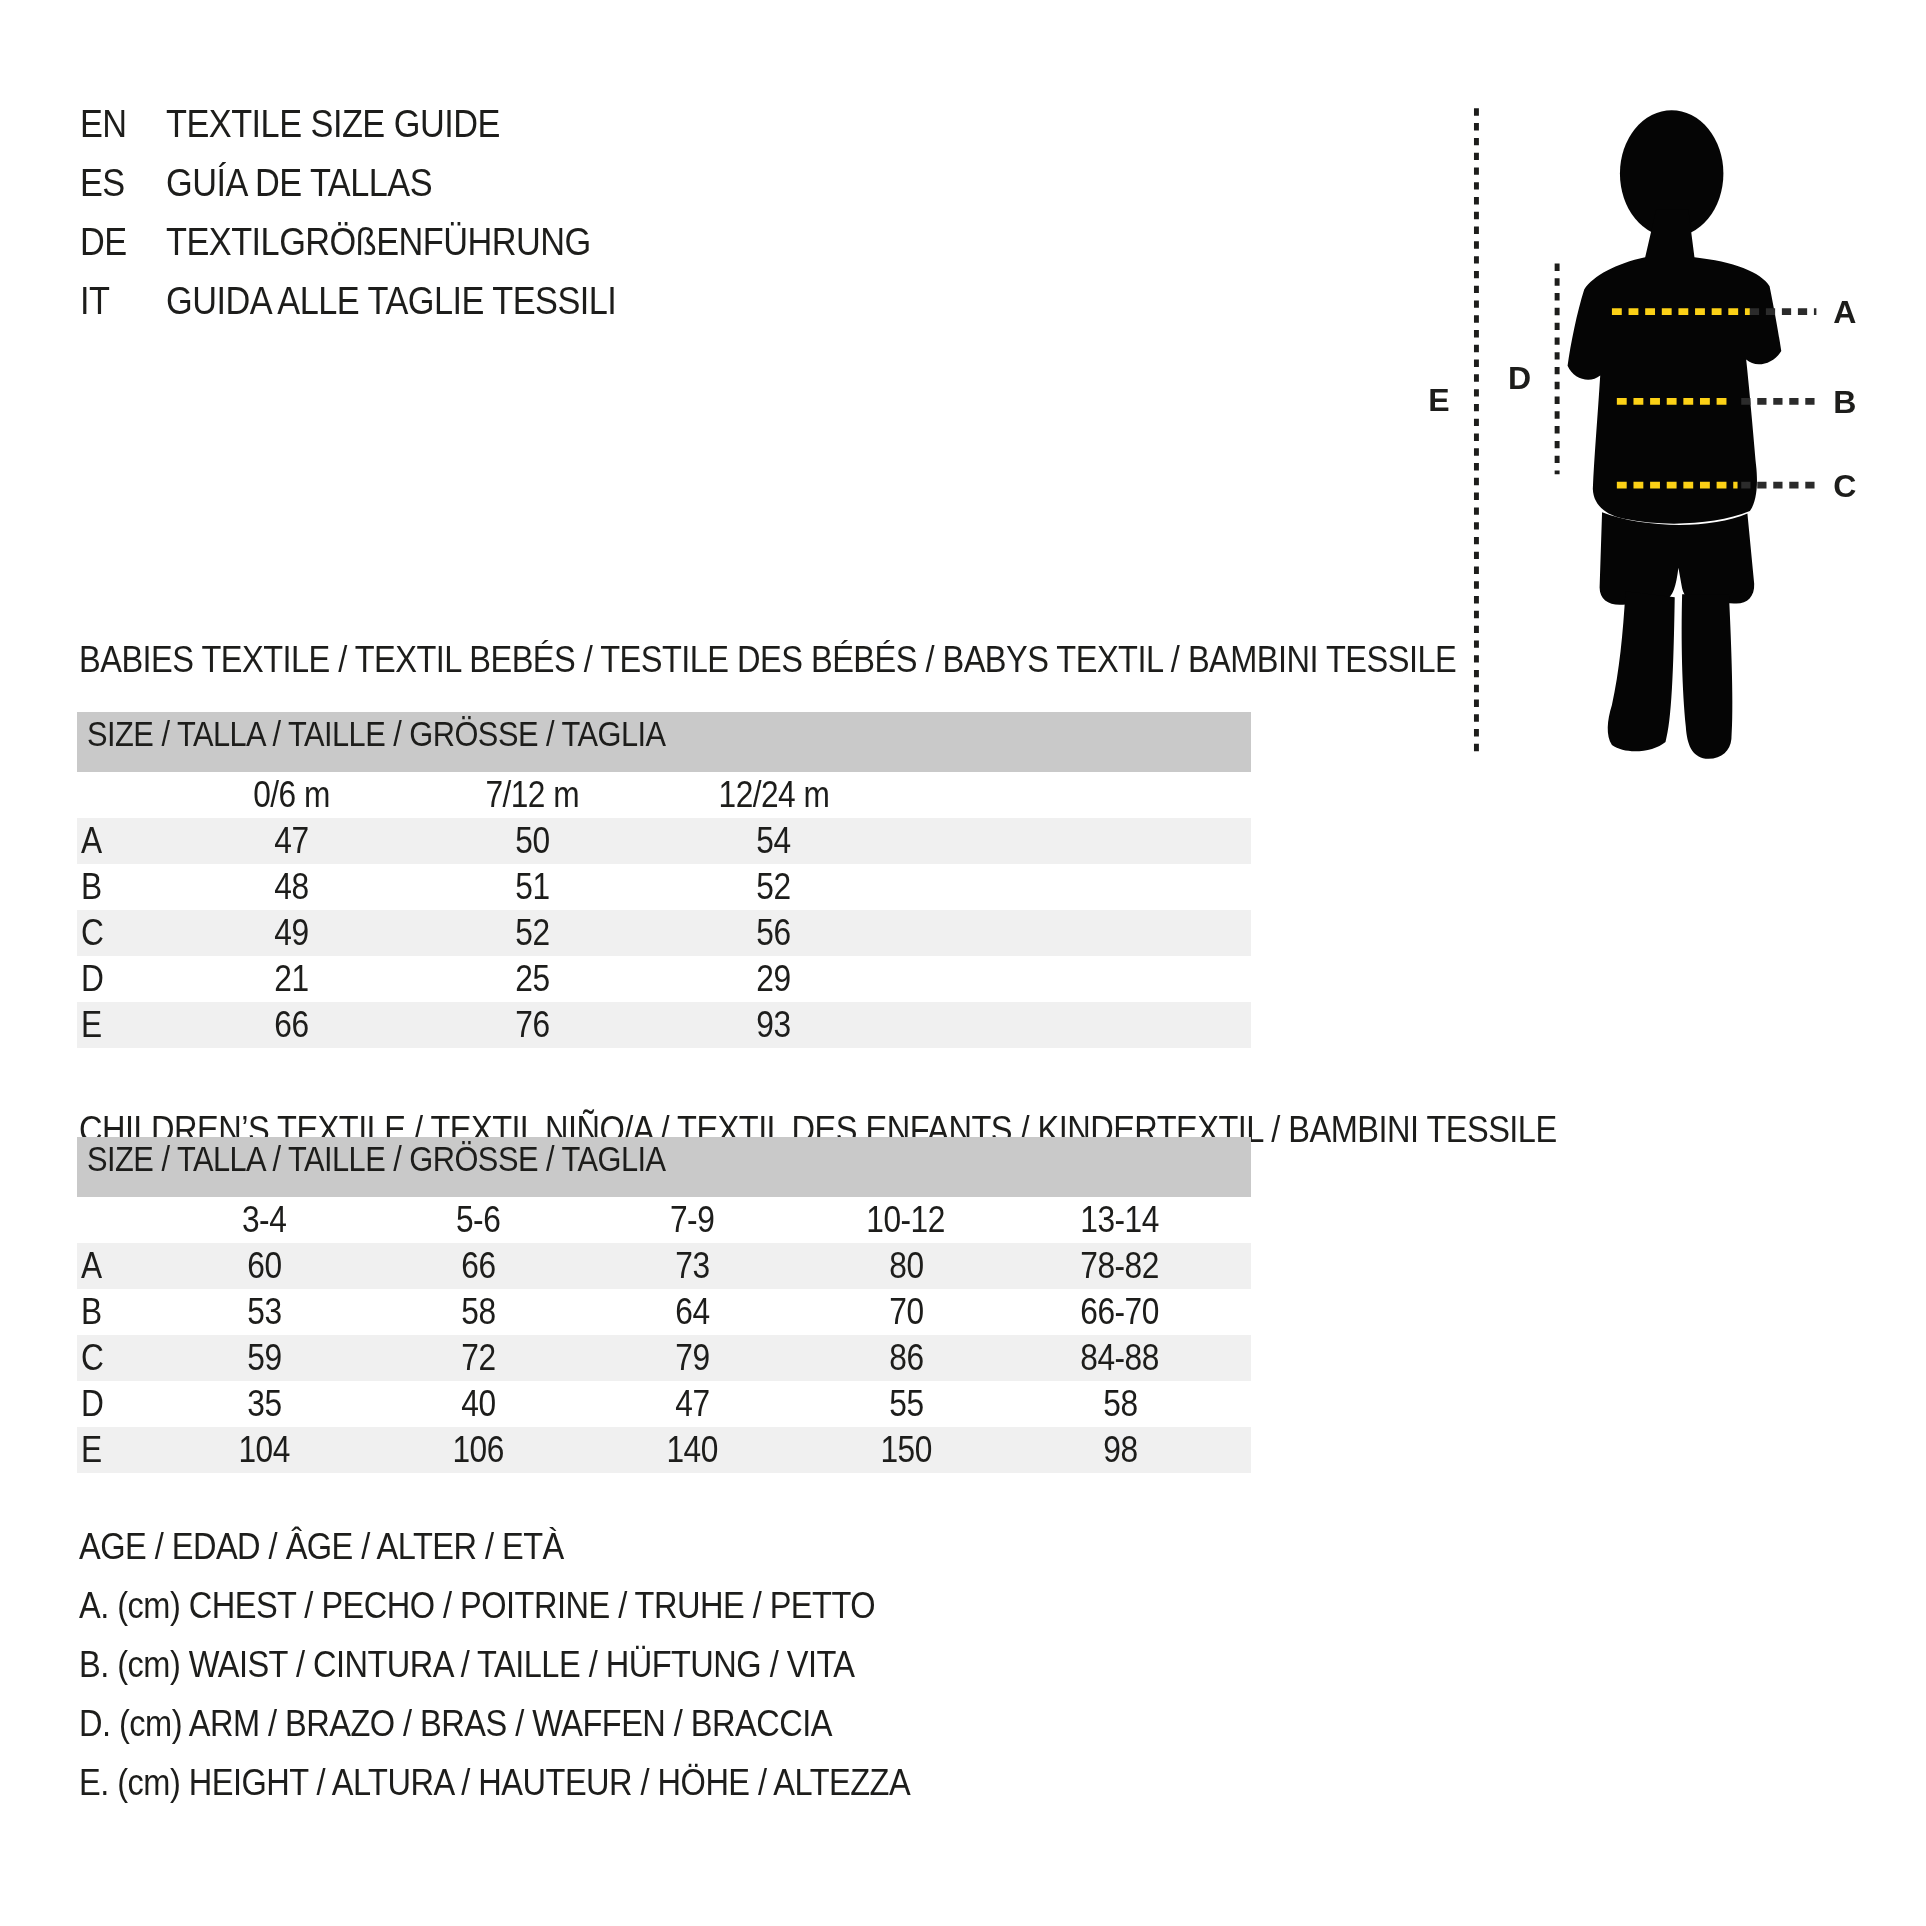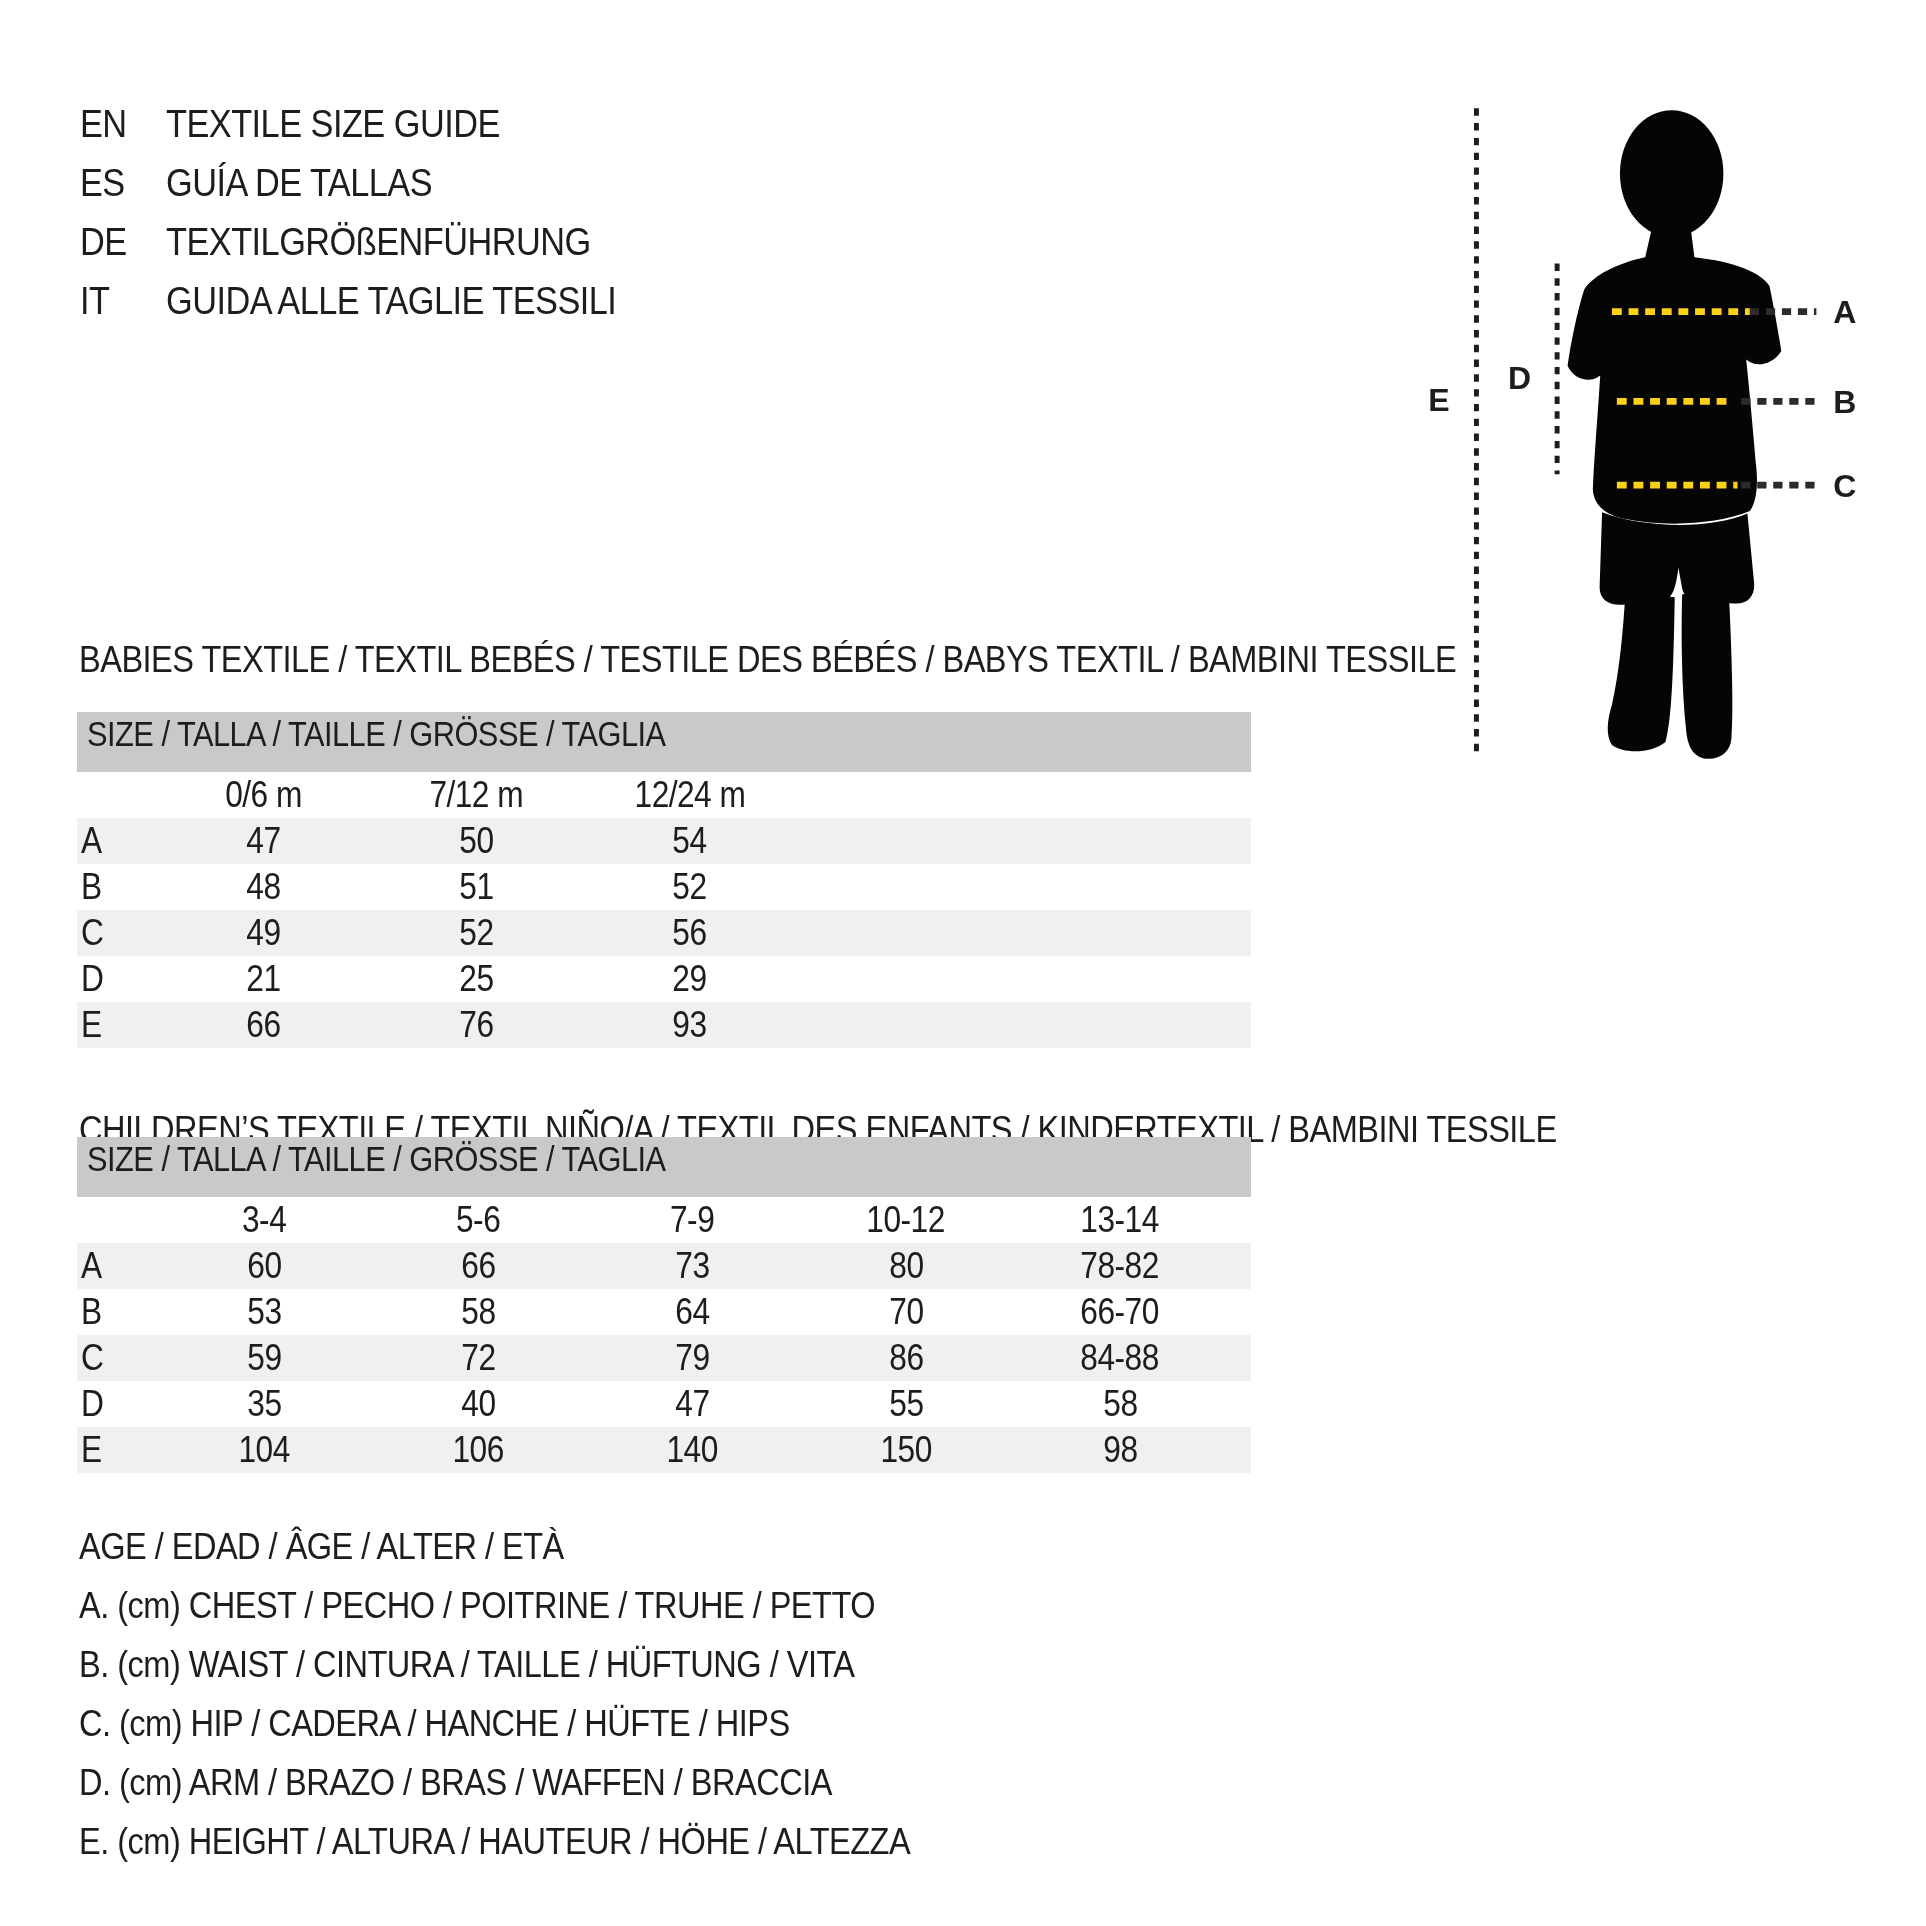--- a/index.html
+++ b/index.html
@@ -23,21 +23,21 @@
   .section-title{position:absolute;left:79px;margin:0;font-size:37px;font-weight:400;line-height:38px;}
   #babies-title{top:641px;}
   #children-title{top:1074px;margin-top:37px;}
 
   
   .sizetable{position:absolute;left:77px;width:1174px;}
   #babies-table{top:712px;}
   #children-table{top:1137px;}
   .size-bar{height:60px;line-height:44px;background:var(--header_bar_bg);font-size:35px;padding-left:10px;}
   .t-row{display:grid;height:46px;line-height:46px;font-size:36px;}
-  .babies-grid{grid-template-columns:80px 213px 213px 213px 1fr;}
+  .babies-grid{grid-template-columns:80px 213px 213px 213px 1fr;gap:28px;}
   .children-grid{grid-template-columns:80px 214px 214px 214px 214px 214px 1fr;}
   .t-row.alt{background:var(--row_alt_bg);}
   .cell.lbl{padding-left:3.7px;text-align:left;}
   .cell.val{text-align:center;}
 
   
   .legend{position:absolute;left:79px;top:1517px;}
   .legend-line{height:59px;line-height:59px;font-size:37px;}
 
   
@@ -199,19 +199,18 @@
       <div class="cell val"><span class="cxc">150</span></div>
       <div class="cell val"><span class="cxc">98</span></div>
       <div class="cell"></div>
     </div>
   </div>
 
   <section class="legend">
     <div class="legend-line"><span class="cx">AGE / EDAD / ÂGE / ALTER / ETÀ</span></div>
     <div class="legend-line"><span class="cx">A. (cm) CHEST / PECHO / POITRINE / TRUHE / PETTO</span></div>
     <div class="legend-line"><span class="cx">B. (cm) WAIST / CINTURA / TAILLE / HÜFTUNG / VITA</span></div>
-    <div class="legend-line"><span class="cx">C. (cm) HIP / CADERA / HANCHE / HÜFTE / HIPS</span></div>
     <div class="legend-line"><span class="cx">D. (cm) ARM / BRAZO / BRAS / WAFFEN / BRACCIA</span></div>
     <div class="legend-line"><span class="cx">E. (cm) HEIGHT / ALTURA / HAUTEUR / HÖHE / ALTEZZA</span></div>
   </section>
 
 </div>
 
 
 </body></html>

